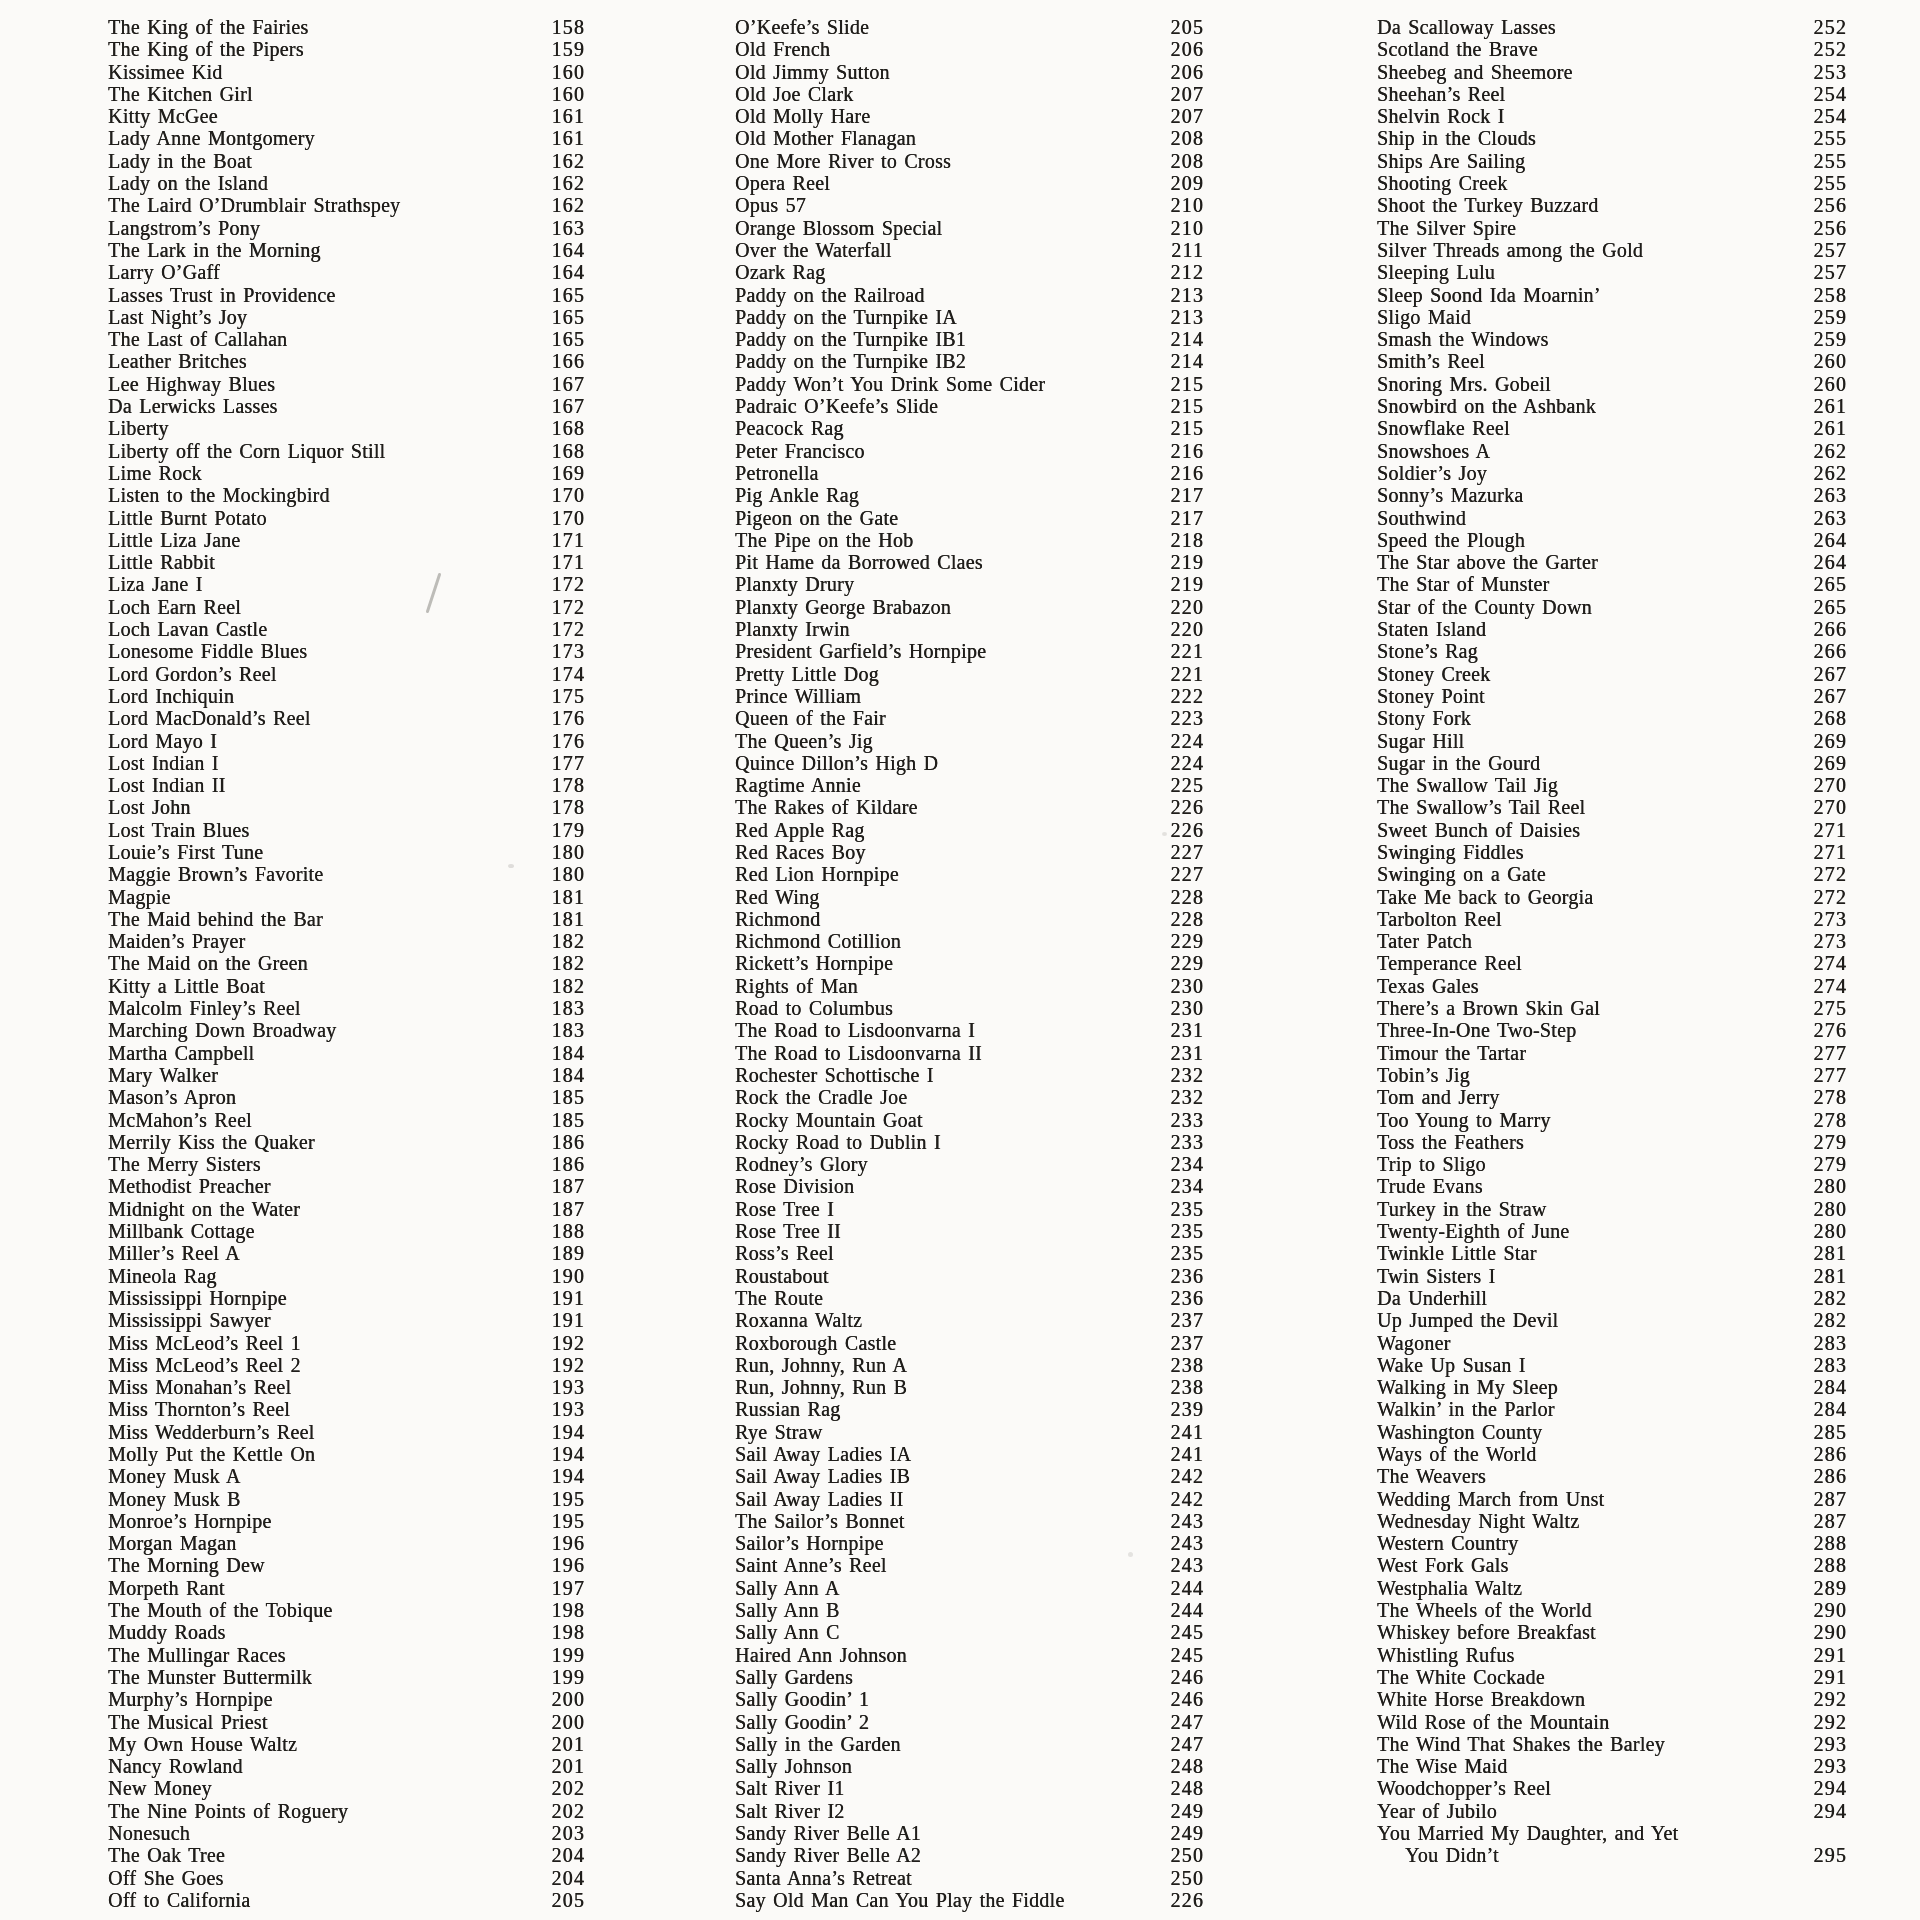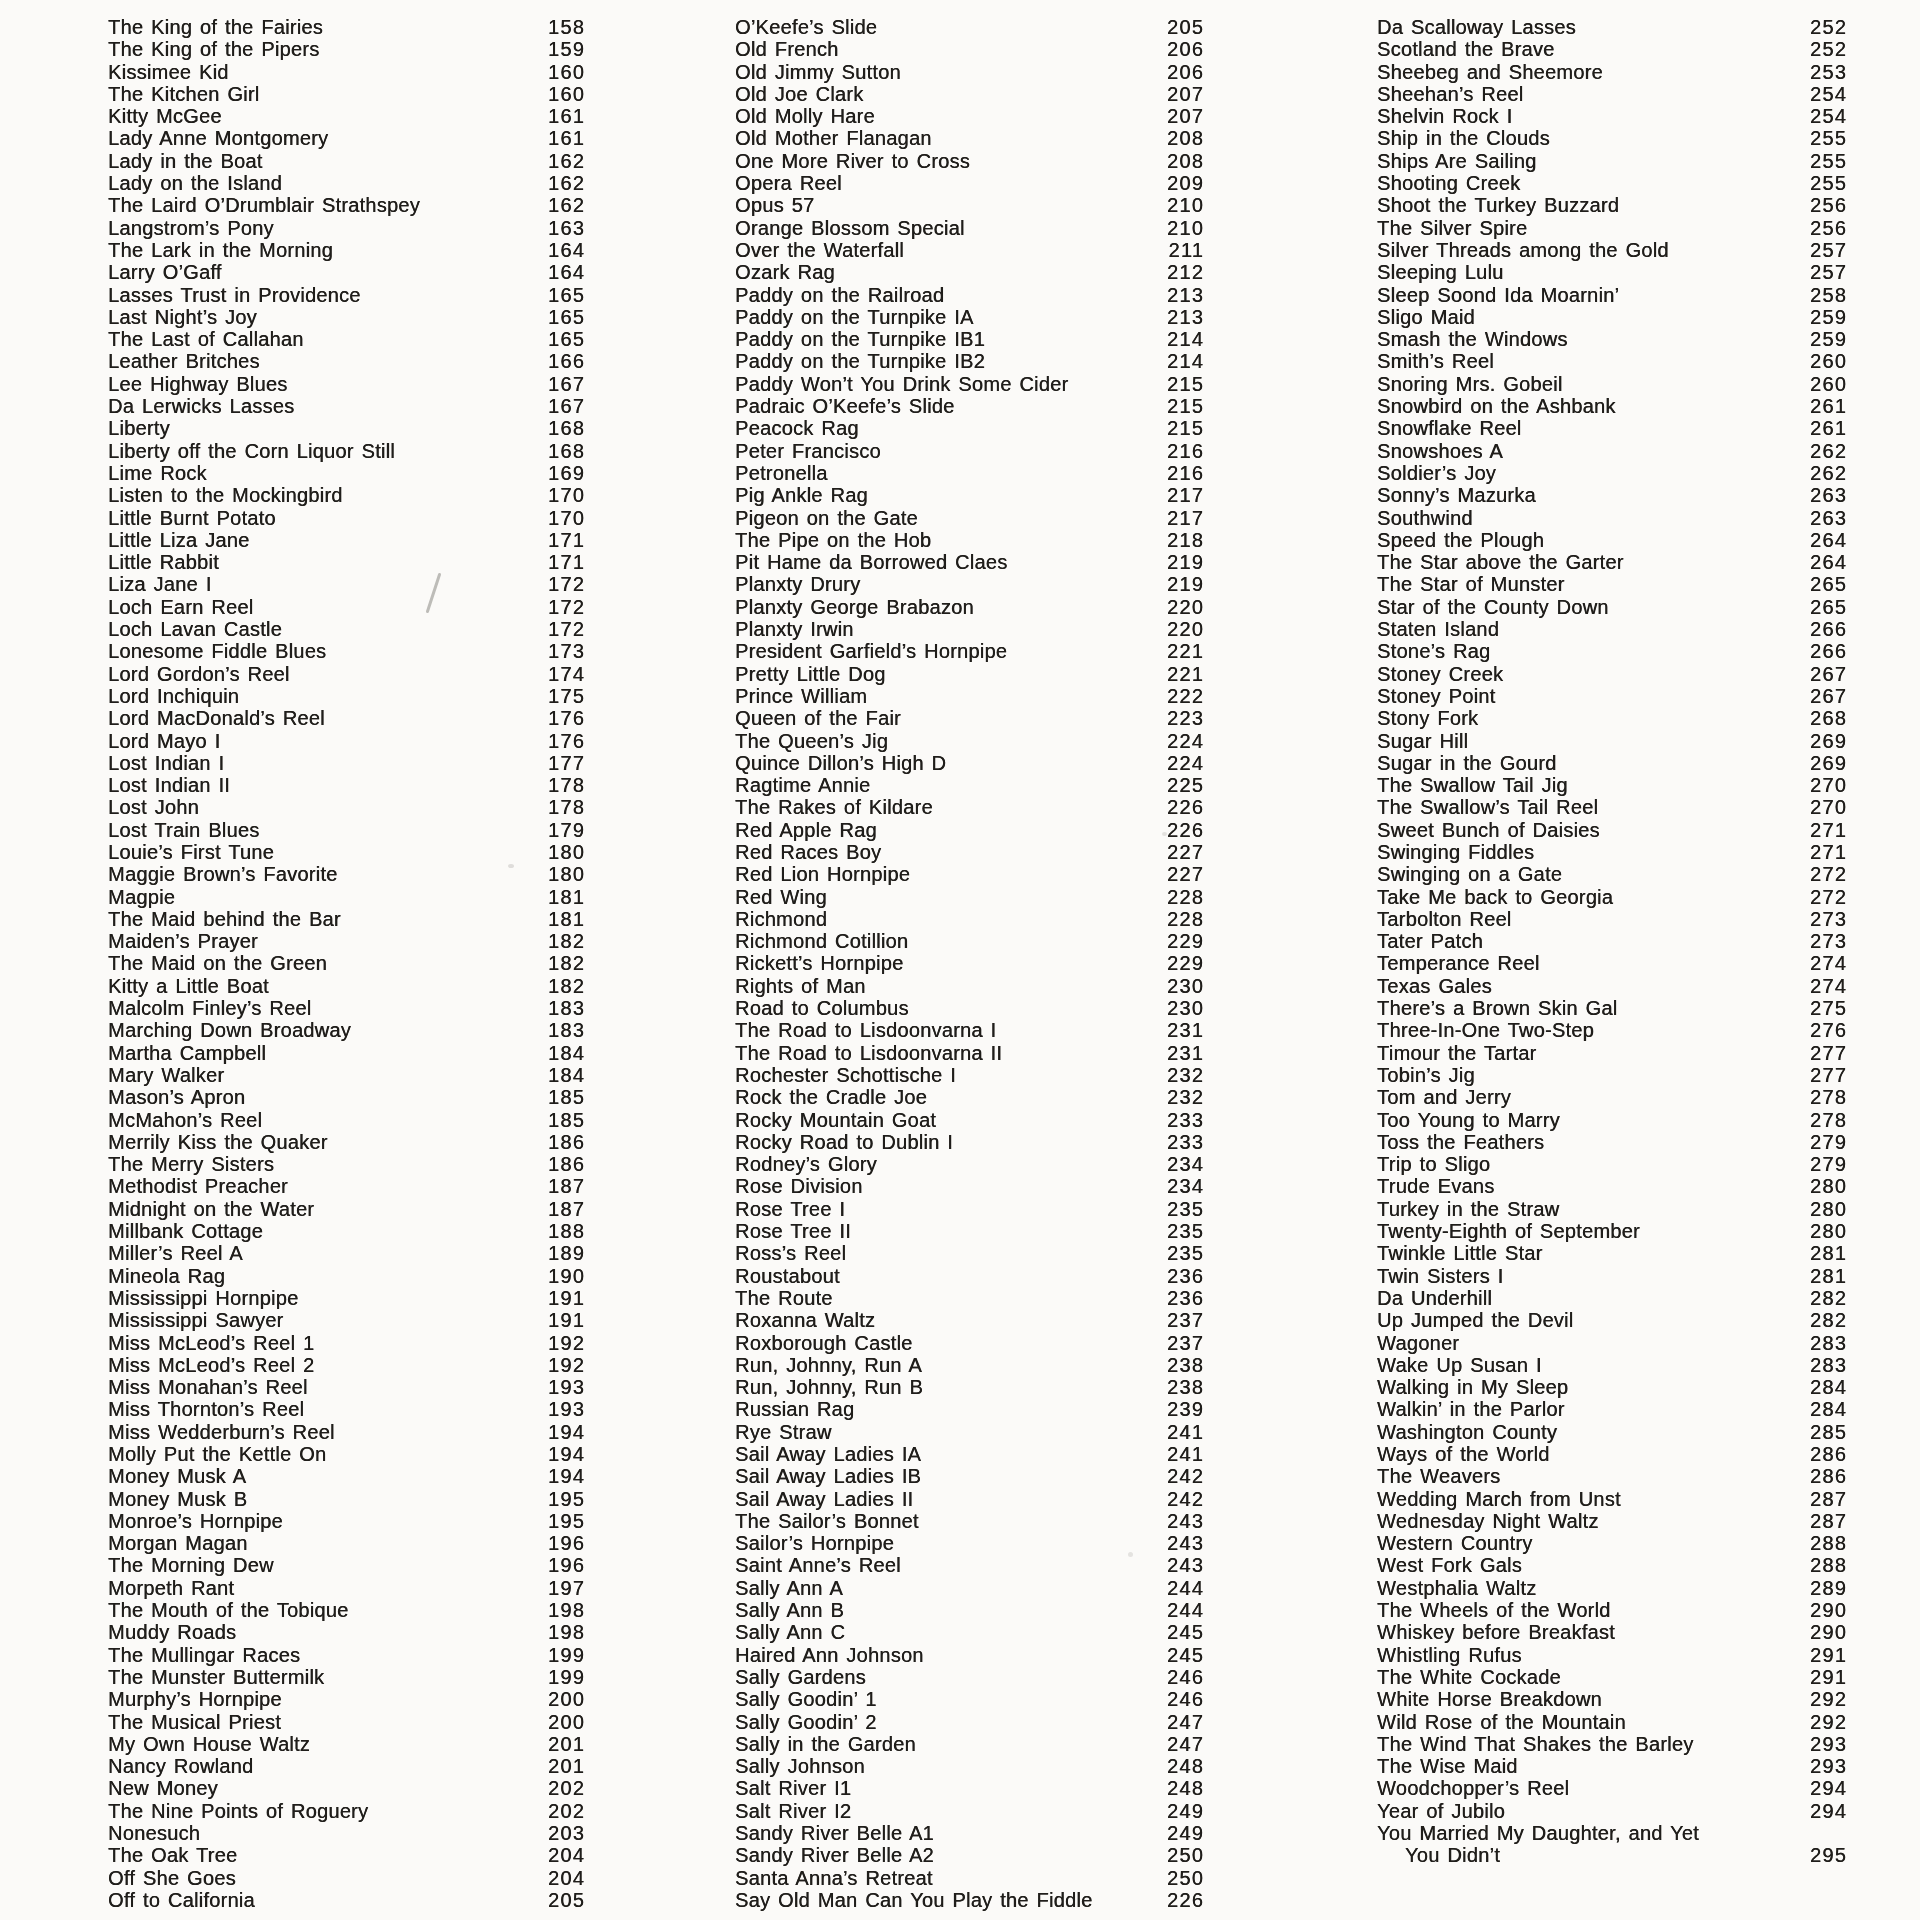--- a/index.html
+++ b/index.html
@@ -1,21 +1,21 @@
 <!DOCTYPE html>
 <html><head>
 <meta charset="utf-8">
 <style>
   html,body{margin:0;padding:0;}
   .sheet{
     position:relative;
     width:1920px;height:1920px;
     background:#fbfaf8;
     overflow:hidden;
-    font-family:Liberation Sans, sans-serif;
+    font-family:Liberation Serif, serif;
     color:#201e1b;
   }
   .col{position:absolute;top:16px;}
   .col-1{left:108px;width:477px;}
   .col-2{left:735px;width:469px;}
   .col-3{left:1343px;width:470px;margin-left:34px;}
   .row{
     display:flex;
     align-items:baseline;
     line-height:22.3px;
@@ -933,21 +933,21 @@
       </div>
       <div class="row">
         <span class="title">Trude Evans</span>
         <span class="pagenum">280</span>
       </div>
       <div class="row">
         <span class="title">Turkey in the Straw</span>
         <span class="pagenum">280</span>
       </div>
       <div class="row">
-        <span class="title">Twenty-Eighth of September</span>
+        <span class="title">Twenty-Eighth of June</span>
         <span class="pagenum">280</span>
       </div>
       <div class="row">
         <span class="title">Twinkle Little Star</span>
         <span class="pagenum">281</span>
       </div>
       <div class="row">
         <span class="title">Twin Sisters I</span>
         <span class="pagenum">281</span>
       </div>

